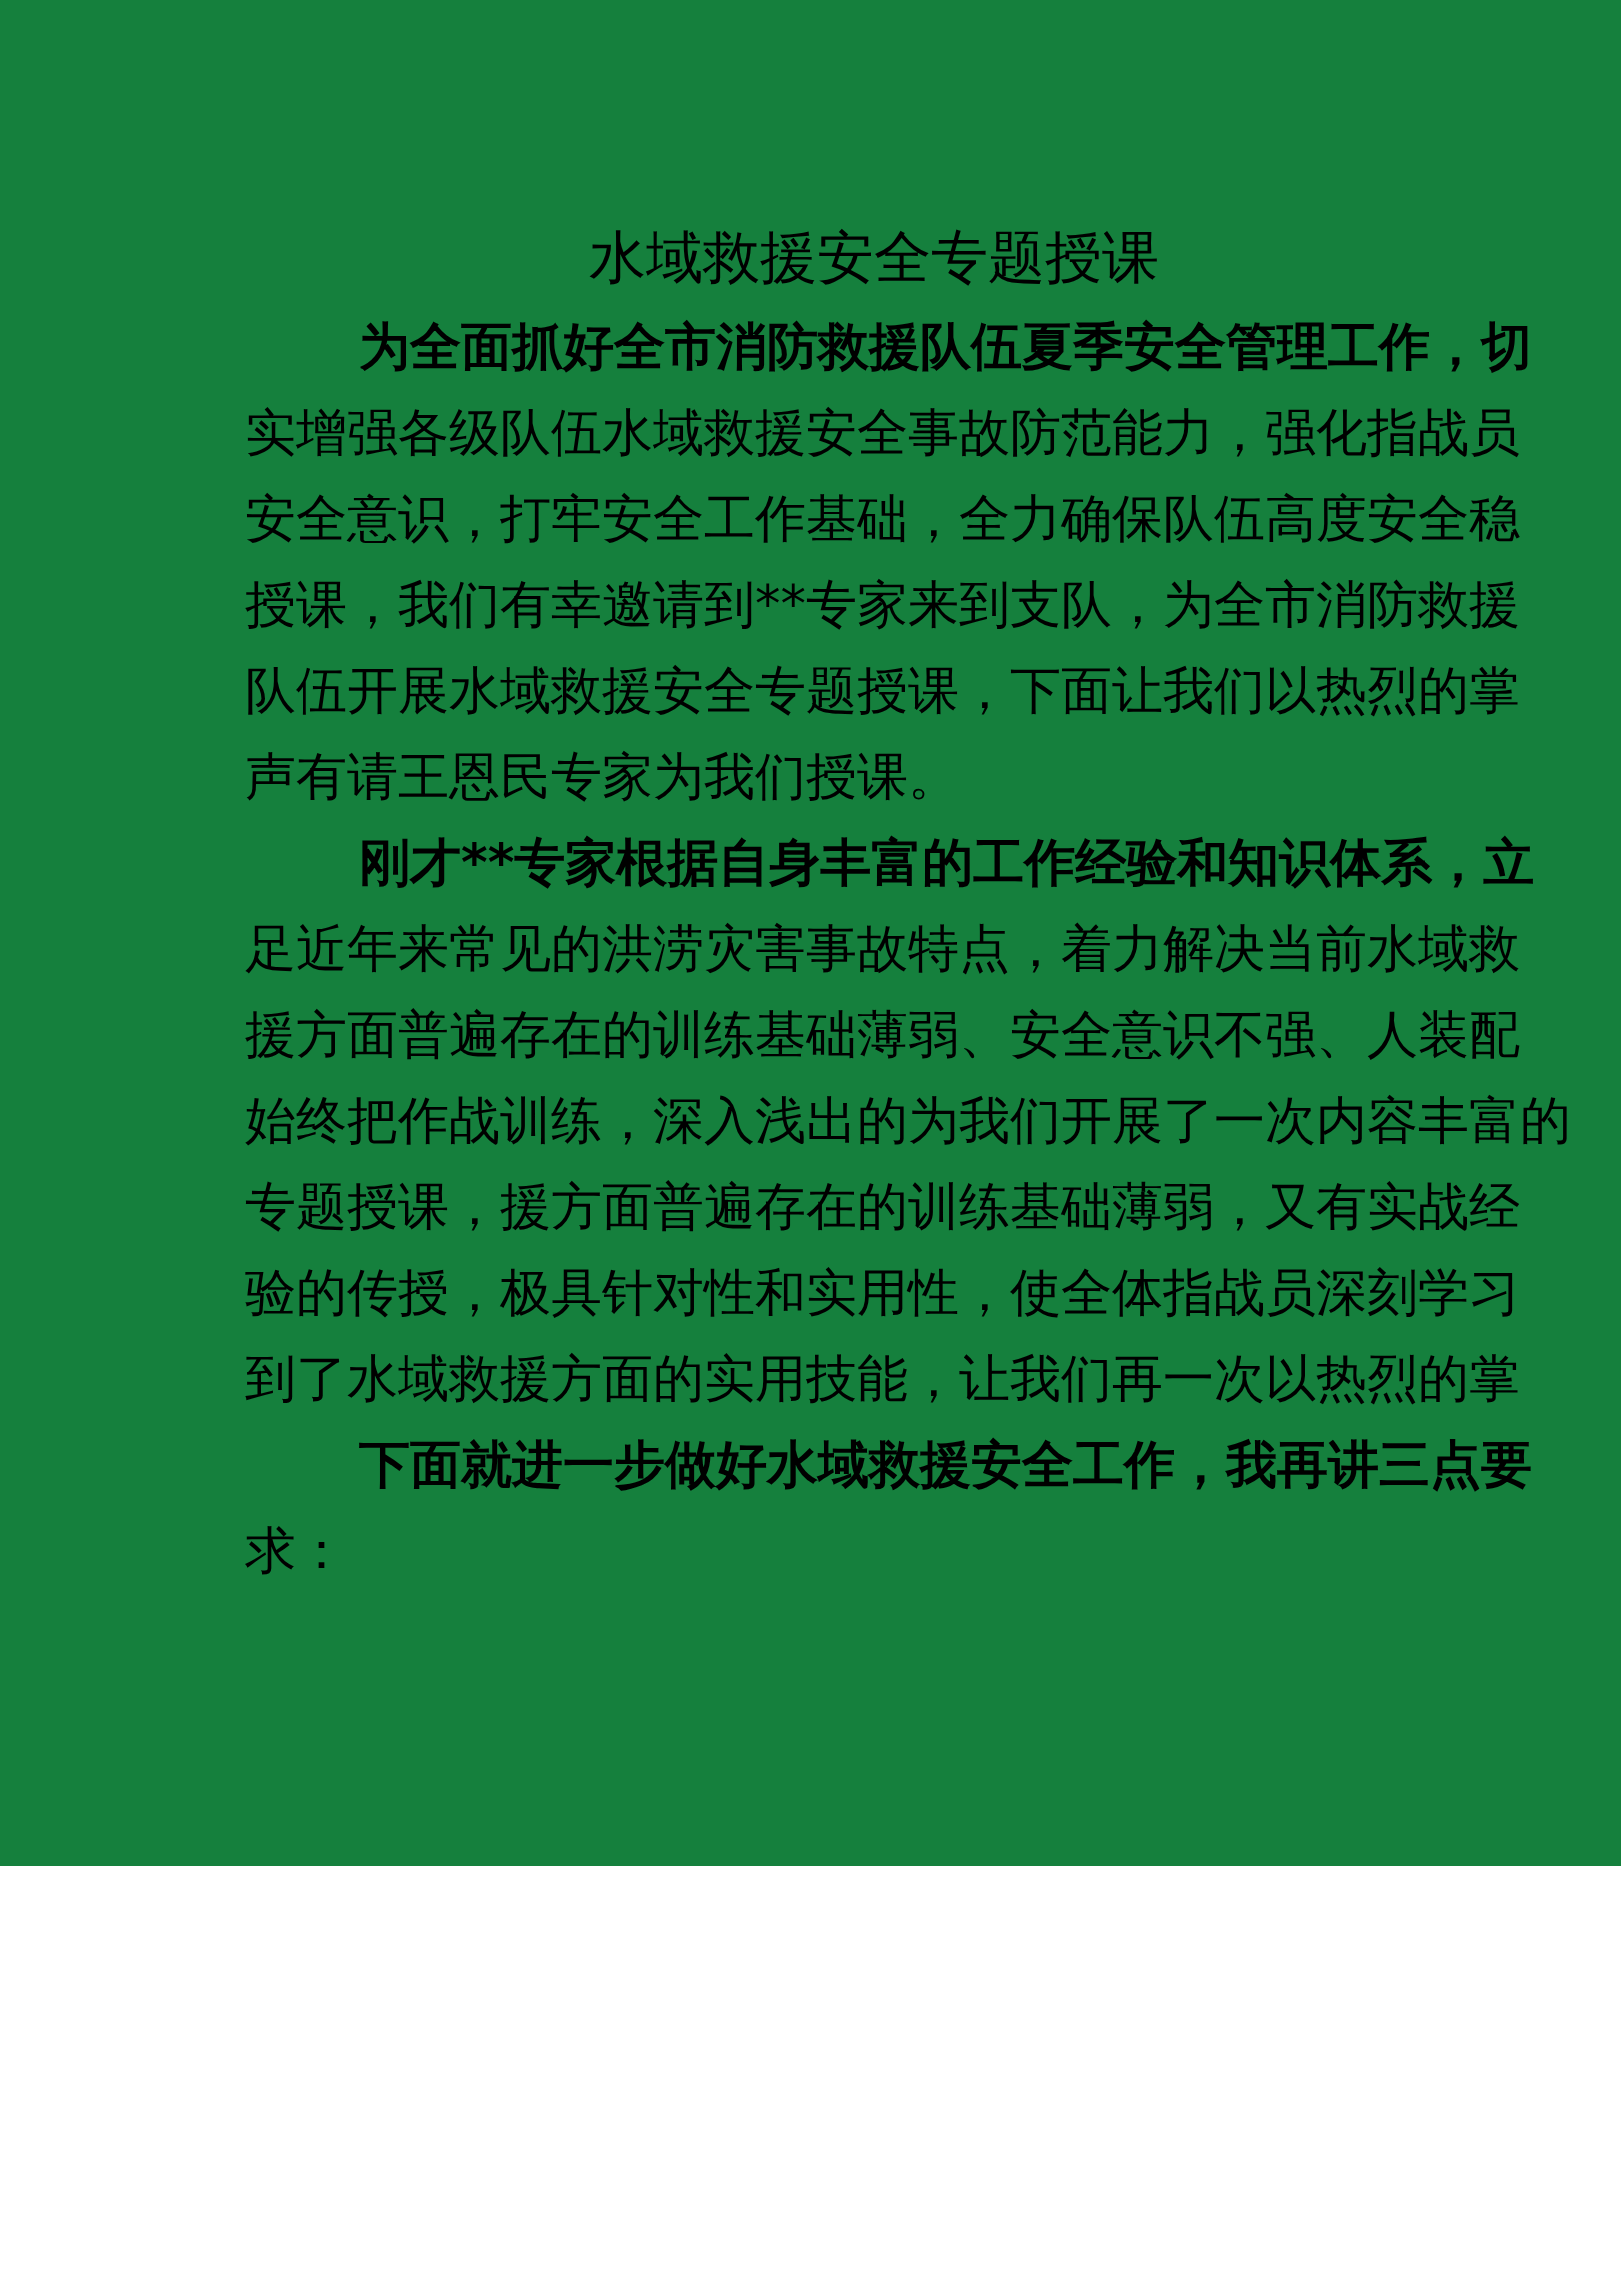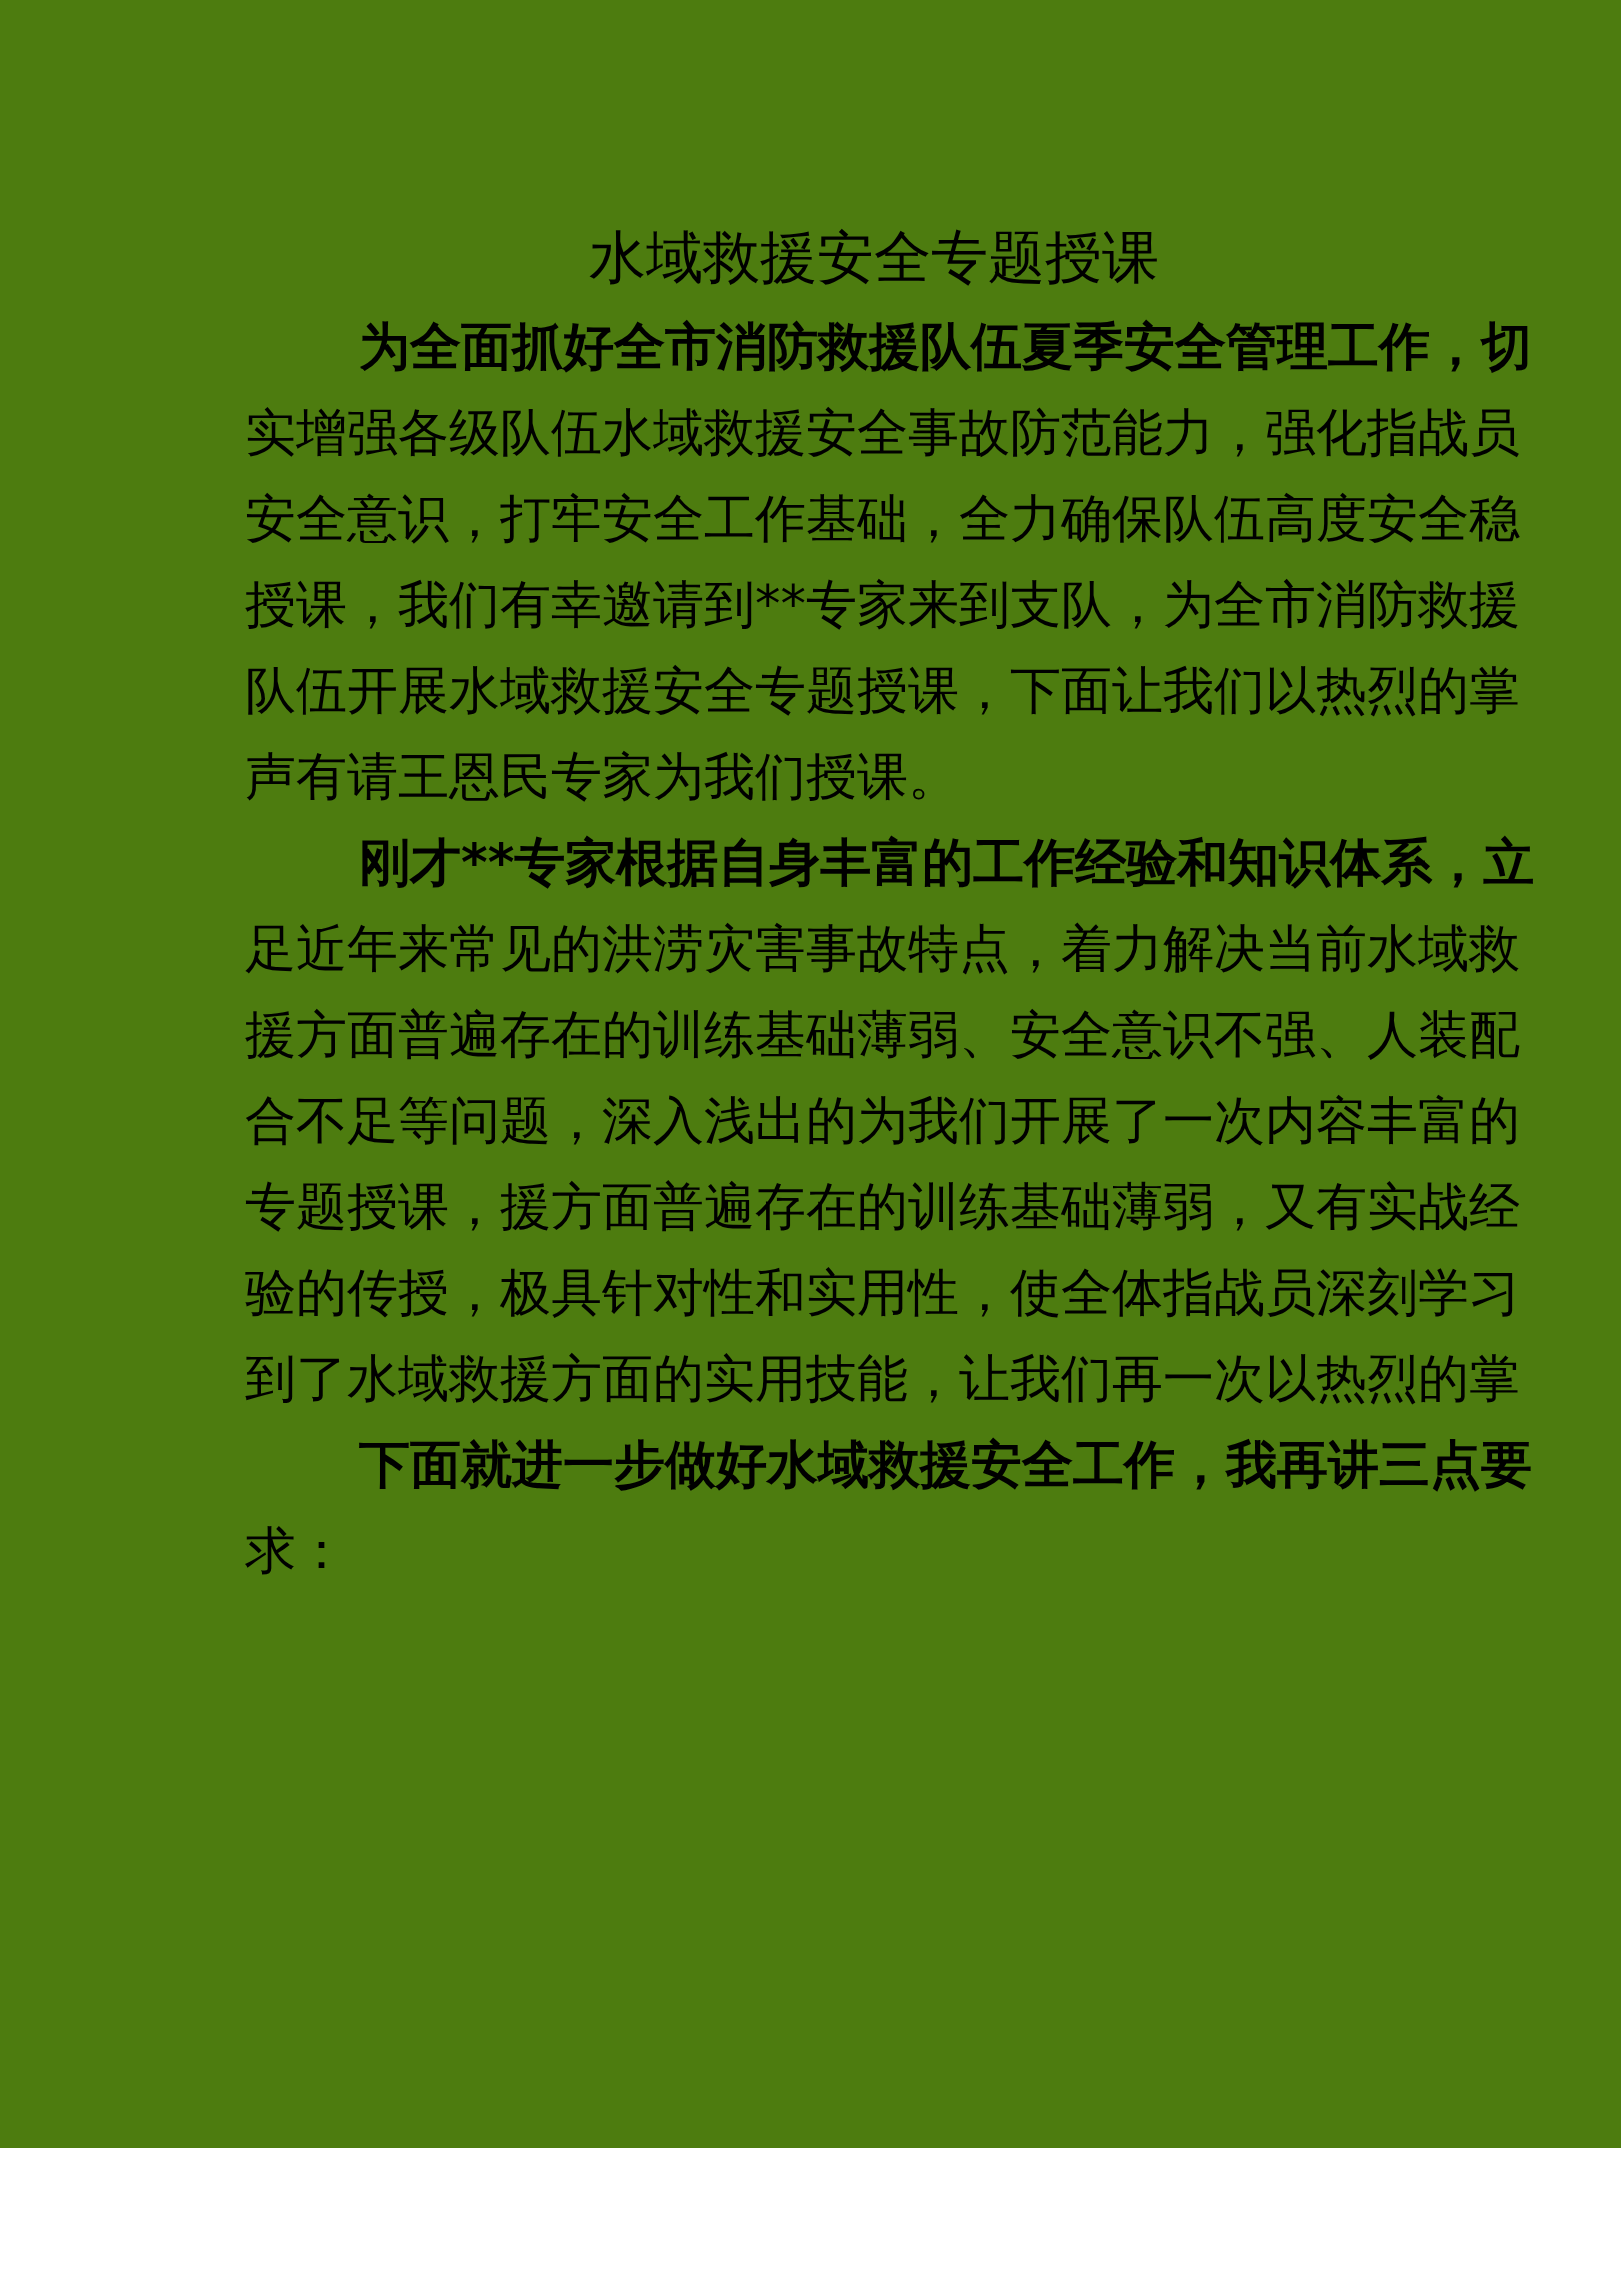--- a/index.html
+++ b/index.html
@@ -13,22 +13,22 @@
       position: relative;
       overflow: hidden;
       font-family: "DejaVu Sans", "Liberation Sans", sans-serif;
       color: #000000;
     }
     .page {
       position: absolute;
       left: 0;
       top: 0;
       width: 1621px;
-      height: 2148px;
-      background: #4d7c0f;
+      height: 1866px;
+      background: #15803d;
     }
     .title {
       position: absolute;
       left: 0;
       top: 218px;
       width: 1621px;
       text-align: center;
       font-size: 57px;
       line-height: 78px;
       font-weight: normal;
@@ -74,21 +74,21 @@
       <span class="line">安全意识，打牢安全工作基础，全力确保队伍高度安全稳</span>
       <span class="line">授课，我们有幸邀请到**专家来到支队，为全市消防救援</span>
       <span class="line">队伍开展水域救援安全专题授课，下面让我们以热烈的掌</span>
       <span class="line last">声有请王恩民专家为我们授课。</span>
     </div>
 
     <div>
       <span class="line indent">刚才**专家根据自身丰富的工作经验和知识体系，立</span>
       <span class="line">足近年来常见的洪涝灾害事故特点，着力解决当前水域救</span>
       <span class="line">援方面普遍存在的训练基础薄弱、安全意识不强、人装配</span>
-      <span class="line">合不足等问题，深入浅出的为我们开展了一次内容丰富的</span>
+      <span class="line">始终把作战训练，深入浅出的为我们开展了一次内容丰富的</span>
       <span class="line">专题授课，援方面普遍存在的训练基础薄弱，又有实战经</span>
       <span class="line">验的传授，极具针对性和实用性，使全体指战员深刻学习</span>
       <span class="line">到了水域救援方面的实用技能，让我们再一次以热烈的掌</span>
     </div>
 
     <div>
       <span class="line indent">下面就进一步做好水域救援安全工作，我再讲三点要</span>
       <span class="line last">求：</span>
     </div>
 

